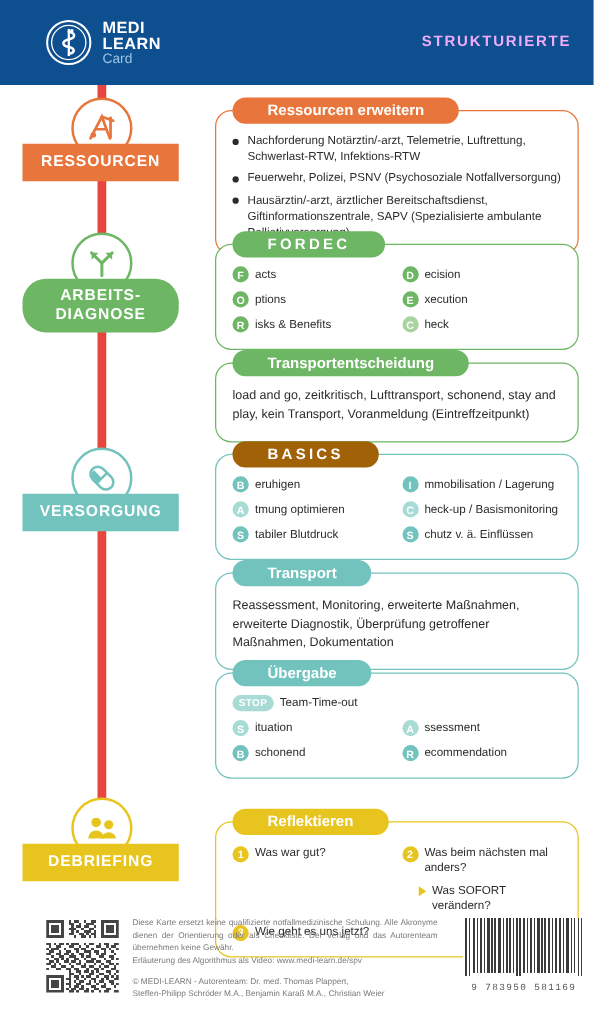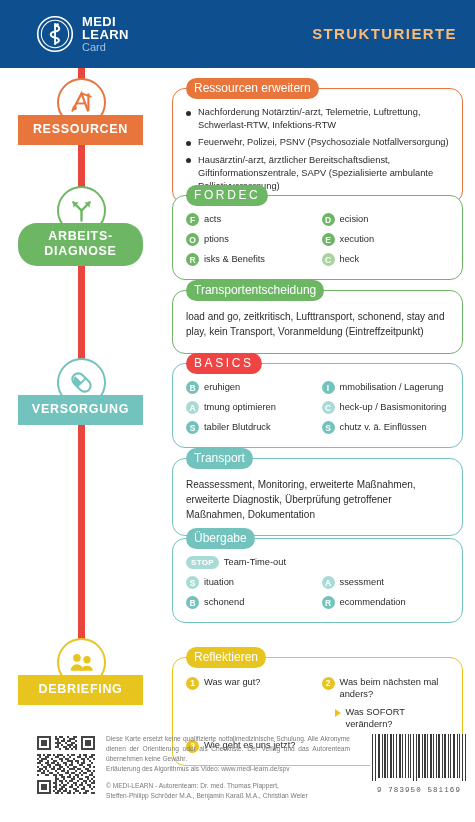--- a/index.html
+++ b/index.html
@@ -21,21 +21,21 @@
   .logo-wrap { display: flex; align-items: center; margin-left: 36px; }
   .logo-mark { width: 38px; height: 38px; flex: 0 0 38px; }
   .logo-text { margin-left: 8px; line-height: 1.0; }
   .logo-l1, .logo-l2 {
     color: #ffffff; font-weight: bold; font-size: 13px;
     letter-spacing: .4px; display: block;
   }
   .logo-l3 { color: #9dc3e6; font-size: 11px; display: block; margin-top: 1px; }
   .header-title {
     margin-left: auto; margin-right: 18px; text-align: right;
-    color: #fdba74; font-weight: bold; font-size: 15px;
+    color: #f0abfc; font-weight: bold; font-size: 12px;
     letter-spacing: 1.4px; line-height: 1.32;
   }
 
   
   .spine {
     position: absolute; left: 78px; top: 68px;
     width: 7px; height: 595px; background: #e8463c;
   }
 
   
@@ -56,22 +56,22 @@
   .stage-label.two-line { padding: 6px 4px 7px; border-radius: 19px; }
 
   
   .box {
     position: absolute; left: 172px; width: 291px;
     border: 1.6px solid currentColor; border-radius: 13px;
     background: #fff;
   }
   .box-tab {
     position: absolute; top: -11px; left: 13px;
-    padding: 3px 8px 4px; border-radius: 11px;
-    color: #fff; font-weight: normal; font-size: 12px;
+    padding: 3px 28px 4px; border-radius: 11px;
+    color: #fff; font-weight: bold; font-size: 12px;
     white-space: nowrap;
   }
   .box-tab.wide-space { letter-spacing: 2.6px; }
   .box-body { padding: 17px 13px 10px; }
 
   .bullets { list-style: none; }
   .bullets li {
     position: relative; padding-left: 12px;
     font-size: 9.3px; line-height: 1.42; color: #2b2b2b;
     margin-bottom: 4px;
@@ -257,21 +257,21 @@
   </div>
 
   <div class="box" style="top:290px; color:#6cb664;">
     <div class="box-tab" style="background:#6cb664;">Transportentscheidung</div>
     <div class="box-body" style="padding:19px 13px 13px;">
       <div class="plain-text">load and go, zeitkritisch, Lufttransport, schonend, stay and play, kein Transport, Voranmeldung (Eintreffzeitpunkt)</div>
     </div>
   </div>
 
   <div class="box" style="top:363px; color:#72c3bd;">
-    <div class="box-tab wide-space" style="background:#ef4444;">BASICS</div>
+    <div class="box-tab wide-space" style="background:#a16207;">BASICS</div>
     <div class="box-body" style="padding-bottom:13px;">
       <div class="acro">
         <div class="acro-item">
           <span class="acro-badge" style="background:#72c3bd;">B</span>
           <span class="acro-text">eruhigen</span>
         </div>
         <div class="acro-item">
           <span class="acro-badge" style="background:#72c3bd;">I</span>
           <span class="acro-text">mmobilisation / Lagerung</span>
         </div>

